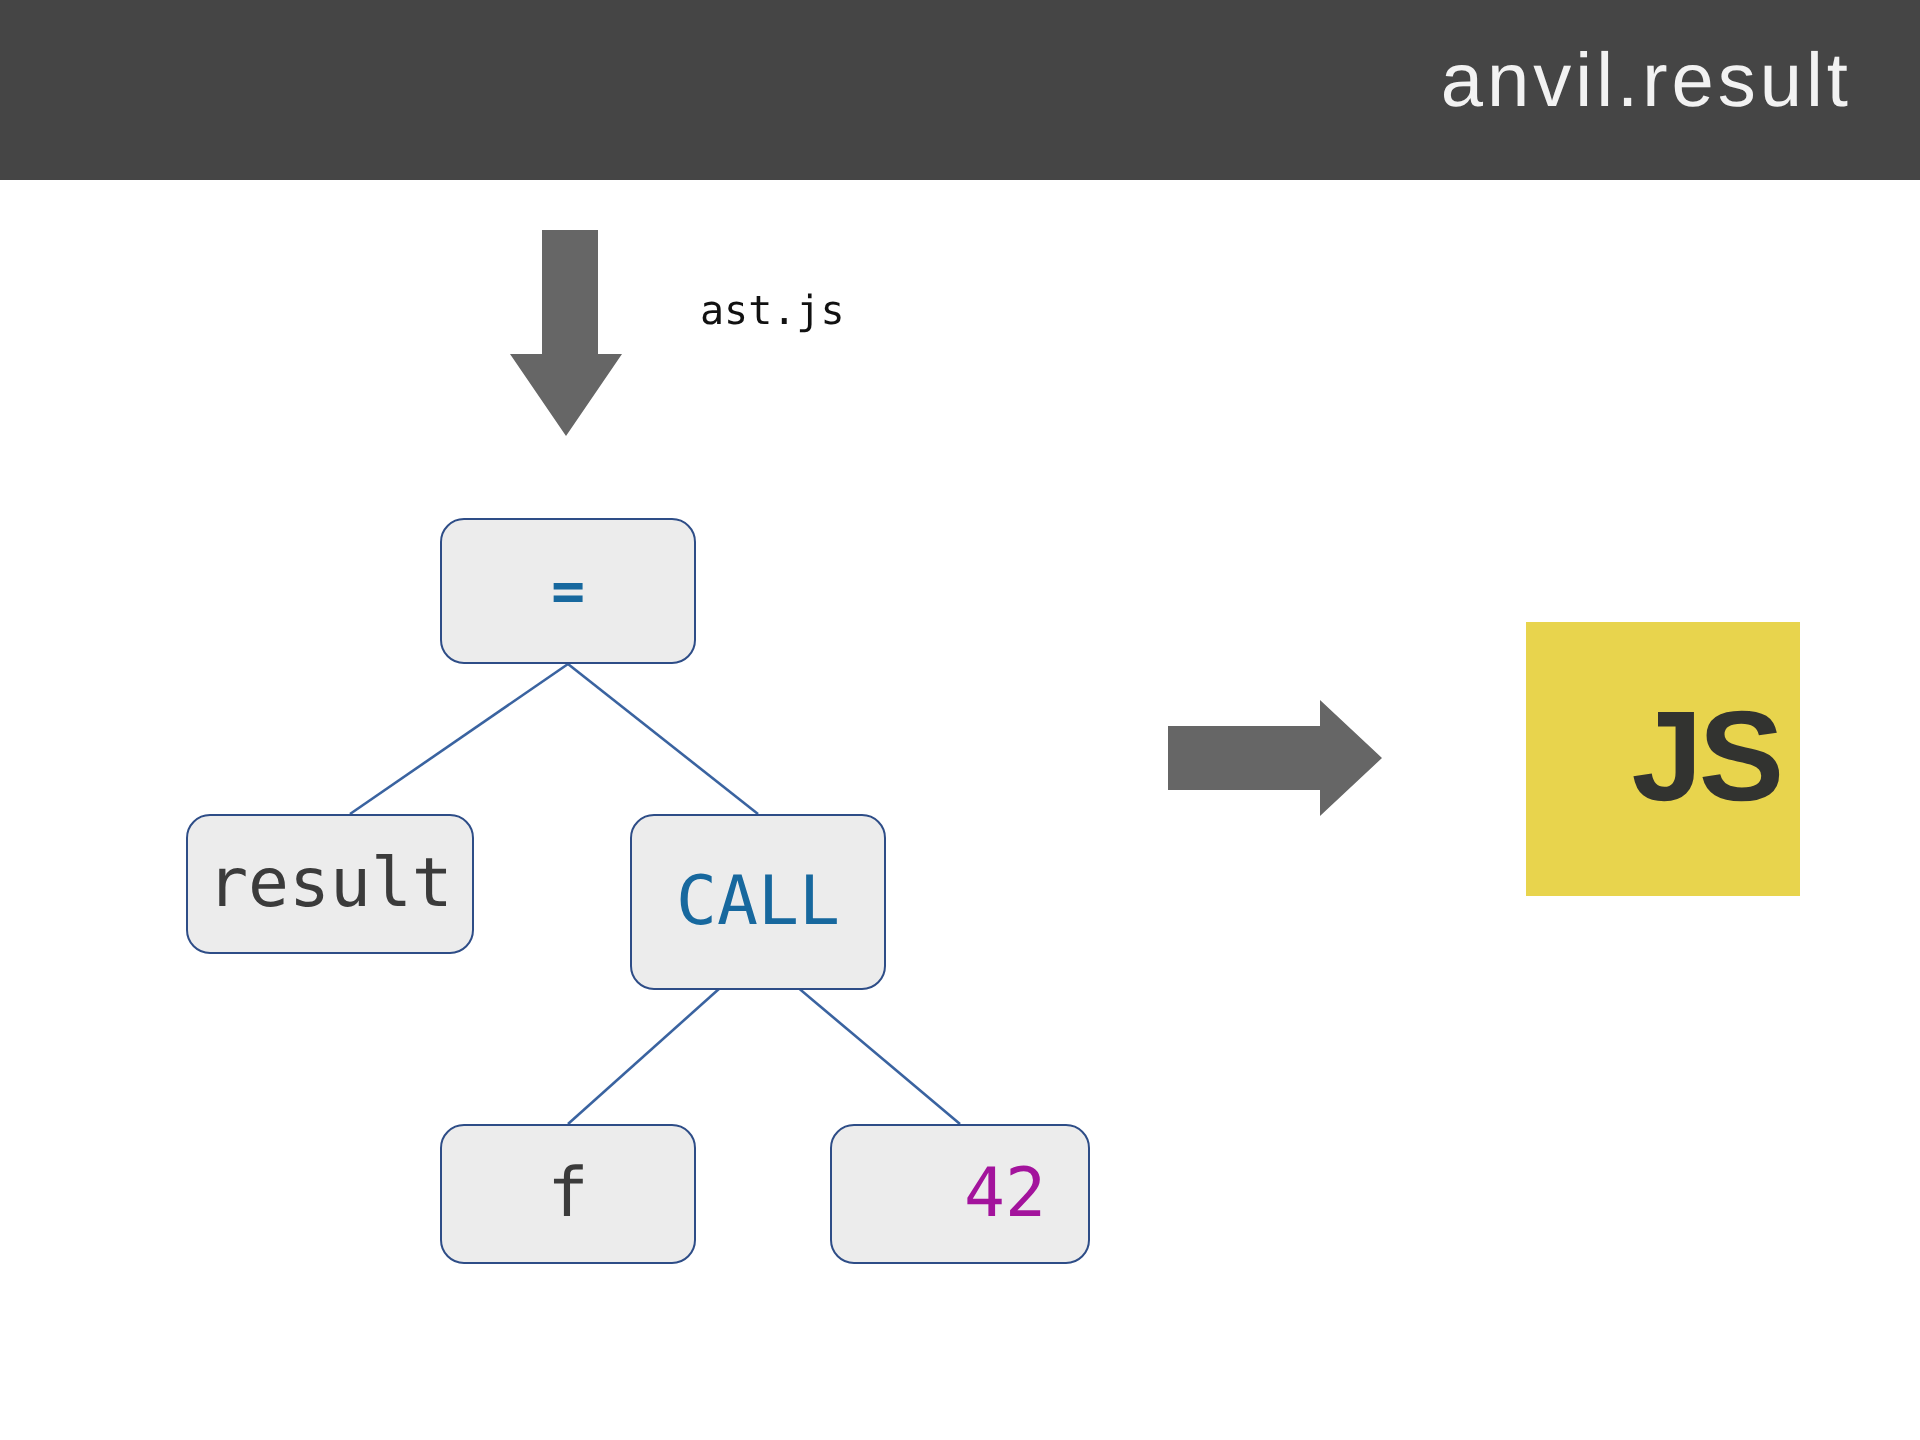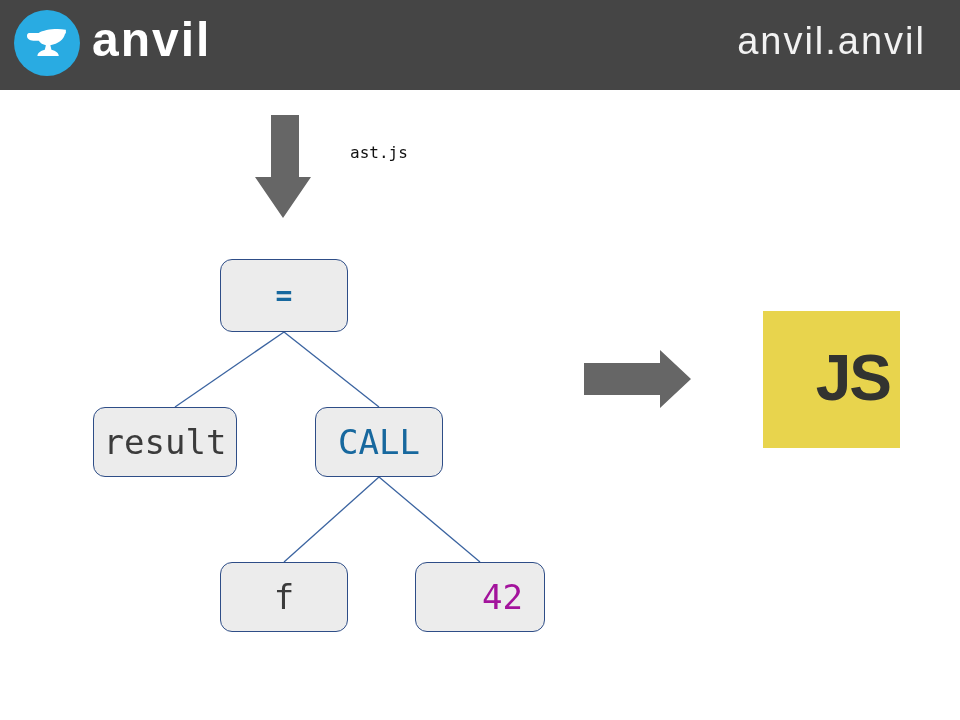--- a/index.html
+++ b/index.html
@@ -25,33 +25,33 @@
   }
   .brand-wordmark{
     position:absolute;right:34px;top:22px;color:#f2f2f2;
     font-size:38px;font-weight:400;letter-spacing:2px;line-height:1;
     font-family:"Liberation Sans",sans-serif;
   }
   
   .canvas-svg{position:absolute;left:0;top:0;width:960px;height:720px;}
   .mono{font-family:"DejaVu Sans Mono","Liberation Mono",monospace;}
   .flow-label{
-    position:absolute;color:#111111;font-size:16px;line-height:1;white-space:nowrap;
+    position:absolute;color:#111111;font-size:20px;line-height:1;white-space:nowrap;
   }
   .ast-label{left:350px;top:145px;}
   .compile-label{left:566px;top:432px;}
   
   .node{
     position:absolute;background:#ececec;border:1.6px solid #2e4d87;border-radius:12px;
     display:flex;align-items:center;justify-content:center;box-sizing:border-box;
     font-size:34px;line-height:1;
   }
   .node-assign{left:220px;top:259px;width:128px;height:73px;font-size:28px;font-weight:bold;}
   .node-result{left:93px;top:407px;width:144px;height:70px;}
-  .node-call{left:315px;top:407px;width:128px;height:70px;}
+  .node-call{left:315px;top:407px;width:128px;height:88px;}
   .node-f{left:220px;top:562px;width:128px;height:70px;}
   .node-42{left:415px;top:562px;width:130px;height:70px;}
   .c-blue{color:#17689e;}
   .c-dark{color:#3b3b3b;}
   .c-magenta{color:#a3139c;padding-left:45px;}
   
   .js-logo{
     position:absolute;left:763px;top:311px;width:137px;height:137px;background:#e8d44d;
     display:flex;align-items:center;justify-content:flex-end;box-sizing:border-box;
     padding:0 10px 2px 0;
@@ -60,29 +60,21 @@
     color:#323330;font-size:64px;font-weight:800;line-height:0.95;letter-spacing:-2px;
     font-family:"Liberation Sans",sans-serif;
   }
 </style>
 </head>
 <body>
 
 <div class="slide">
 
   <div class="header">
-    <div class="logo">
-      <div class="logo-circle">
-        <svg width="40" height="30" viewBox="0 0 36 26" aria-hidden="true">
-          <path fill="#ffffff" d="M35 1 C26 -0.5 15 1 10.5 4 L2 4 C0.6 4 0 5.4 0 6.6 C0 9.6 3.5 11 7 11 L10.6 11 C11.8 13 14.4 14.6 17 15 L16 19 C12 20 9.4 22 9.4 24.6 L28.6 24.6 C28.6 22 26 20 22 19 L21 15 C28 14 33 10 34.2 5 L35 4 Z"></path>
-        </svg>
-      </div>
-      <span class="logo-wordmark">anvil</span>
-    </div>
-    <span class="brand-wordmark">anvil.anvil</span>
+    <span class="brand-wordmark">anvil.result</span>
   </div>
 
   <svg class="canvas-svg" viewBox="0 0 960 720" aria-hidden="true">
     <polygon fill="#666666" points="271,115 299,115 299,177 311,177 283,218 255,177 271,177"></polygon>
     <polygon fill="#666666" points="584,363 660,363 660,350 691,379 660,408 660,395 584,395"></polygon>
     <g stroke="#3a63a0" stroke-width="1.3">
       <line x1="284" y1="332" x2="175" y2="407"></line>
       <line x1="284" y1="332" x2="379" y2="407"></line>
       <line x1="379" y1="477" x2="284" y2="562"></line>
       <line x1="379" y1="477" x2="480" y2="562"></line>

